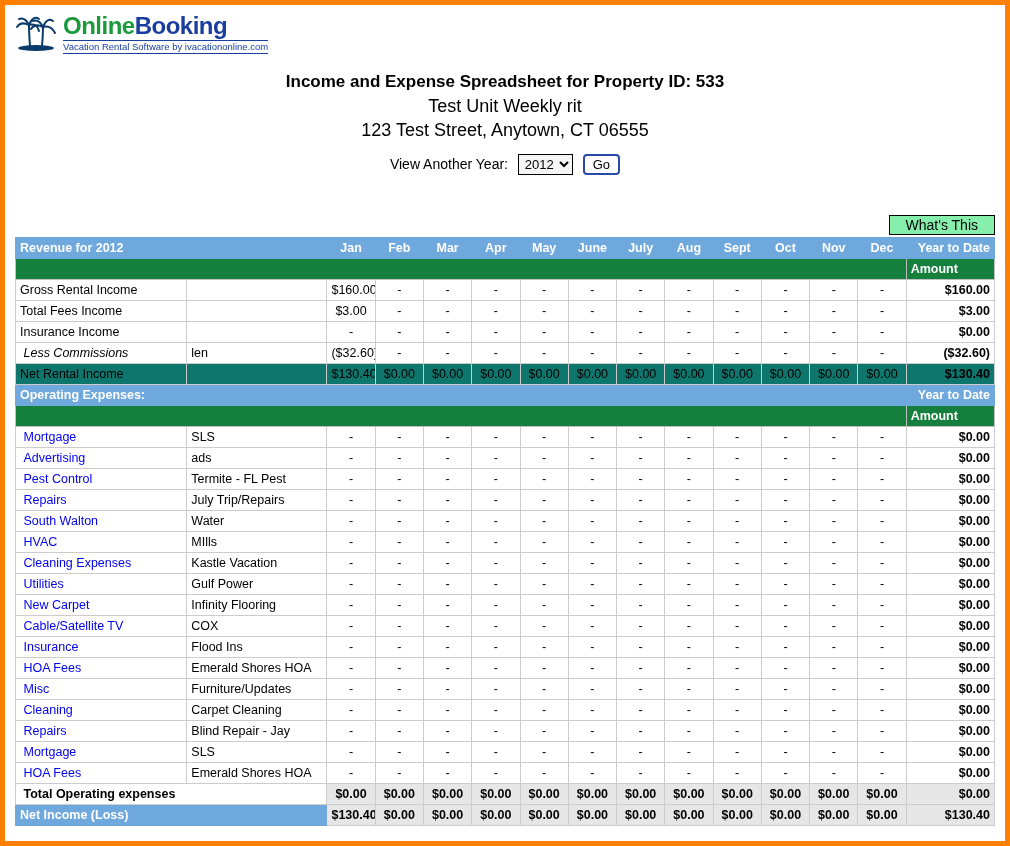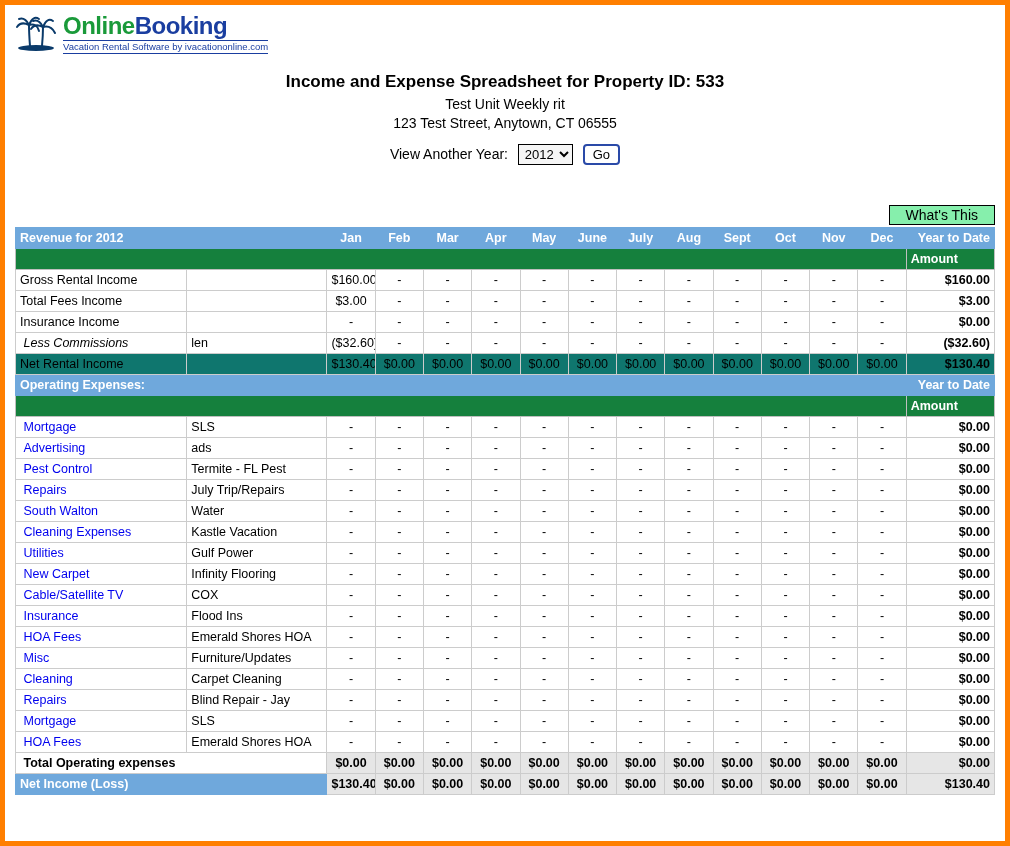--- a/index.html
+++ b/index.html
@@ -51,21 +51,21 @@
   .header-block {
     text-align: center;
     margin-top: 18px;
   }
   .header-title {
     font-size: 17px;
     font-weight: bold;
     margin-bottom: 4px;
   }
   .header-line {
-    font-size: 14px;
+    font-size: 18px;
     margin-bottom: 3px;
   }
   .year-picker {
     text-align: center;
     margin-top: 13px;
     margin-bottom: 40px;
     font-size: 14px;
   }
   .year-select {
     font-family: inherit;
@@ -422,20 +422,37 @@
           <td class="month-cell">-</td>
           <td class="month-cell">-</td>
           <td class="month-cell">-</td>
           <td class="month-cell">-</td>
           <td class="month-cell">-</td>
           <td class="month-cell">-</td>
           <td class="month-cell">-</td>
           <td class="ytd-cell">$0.00</td>
         </tr>
         <tr>
+          <td class="label-cell">&nbsp;<a class="exp-link">HVAC</a></td>
+          <td class="sub-cell">MIlls</td>
+          <td class="month-cell">-</td>
+          <td class="month-cell">-</td>
+          <td class="month-cell">-</td>
+          <td class="month-cell">-</td>
+          <td class="month-cell">-</td>
+          <td class="month-cell">-</td>
+          <td class="month-cell">-</td>
+          <td class="month-cell">-</td>
+          <td class="month-cell">-</td>
+          <td class="month-cell">-</td>
+          <td class="month-cell">-</td>
+          <td class="month-cell">-</td>
+          <td class="ytd-cell">$0.00</td>
+        </tr>
+        <tr>
           <td class="label-cell">&nbsp;<a class="exp-link">Cleaning Expenses</a></td>
           <td class="sub-cell">Kastle Vacation</td>
           <td class="month-cell">-</td>
           <td class="month-cell">-</td>
           <td class="month-cell">-</td>
           <td class="month-cell">-</td>
           <td class="month-cell">-</td>
           <td class="month-cell">-</td>
           <td class="month-cell">-</td>
           <td class="month-cell">-</td>

